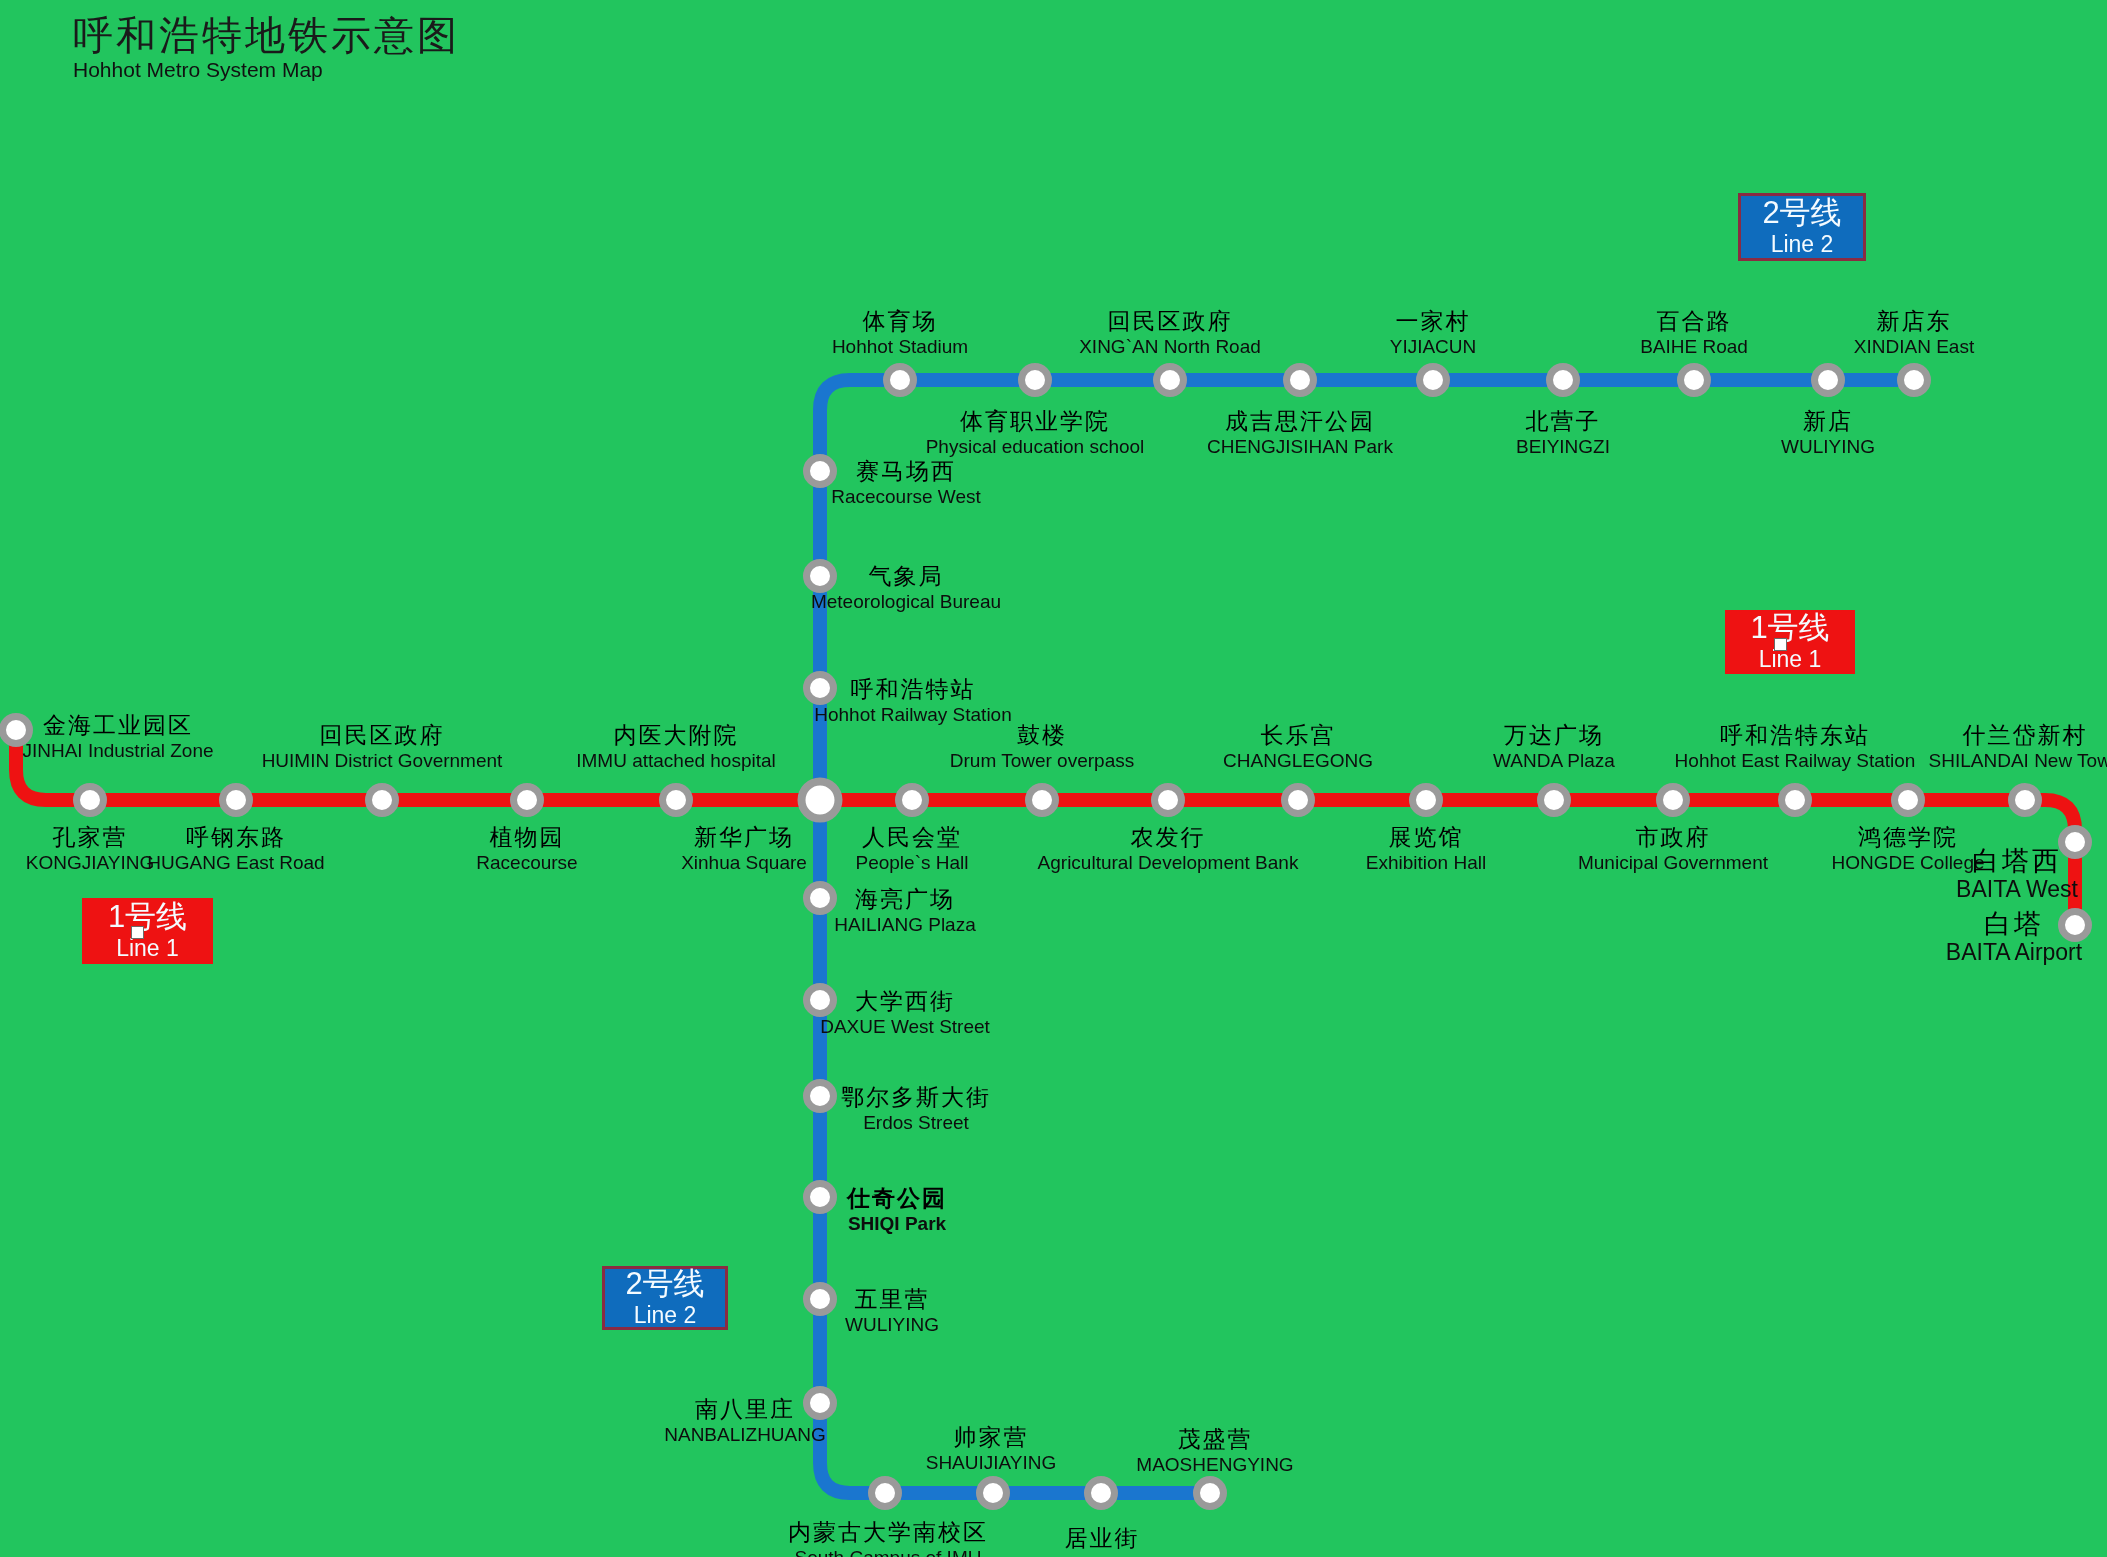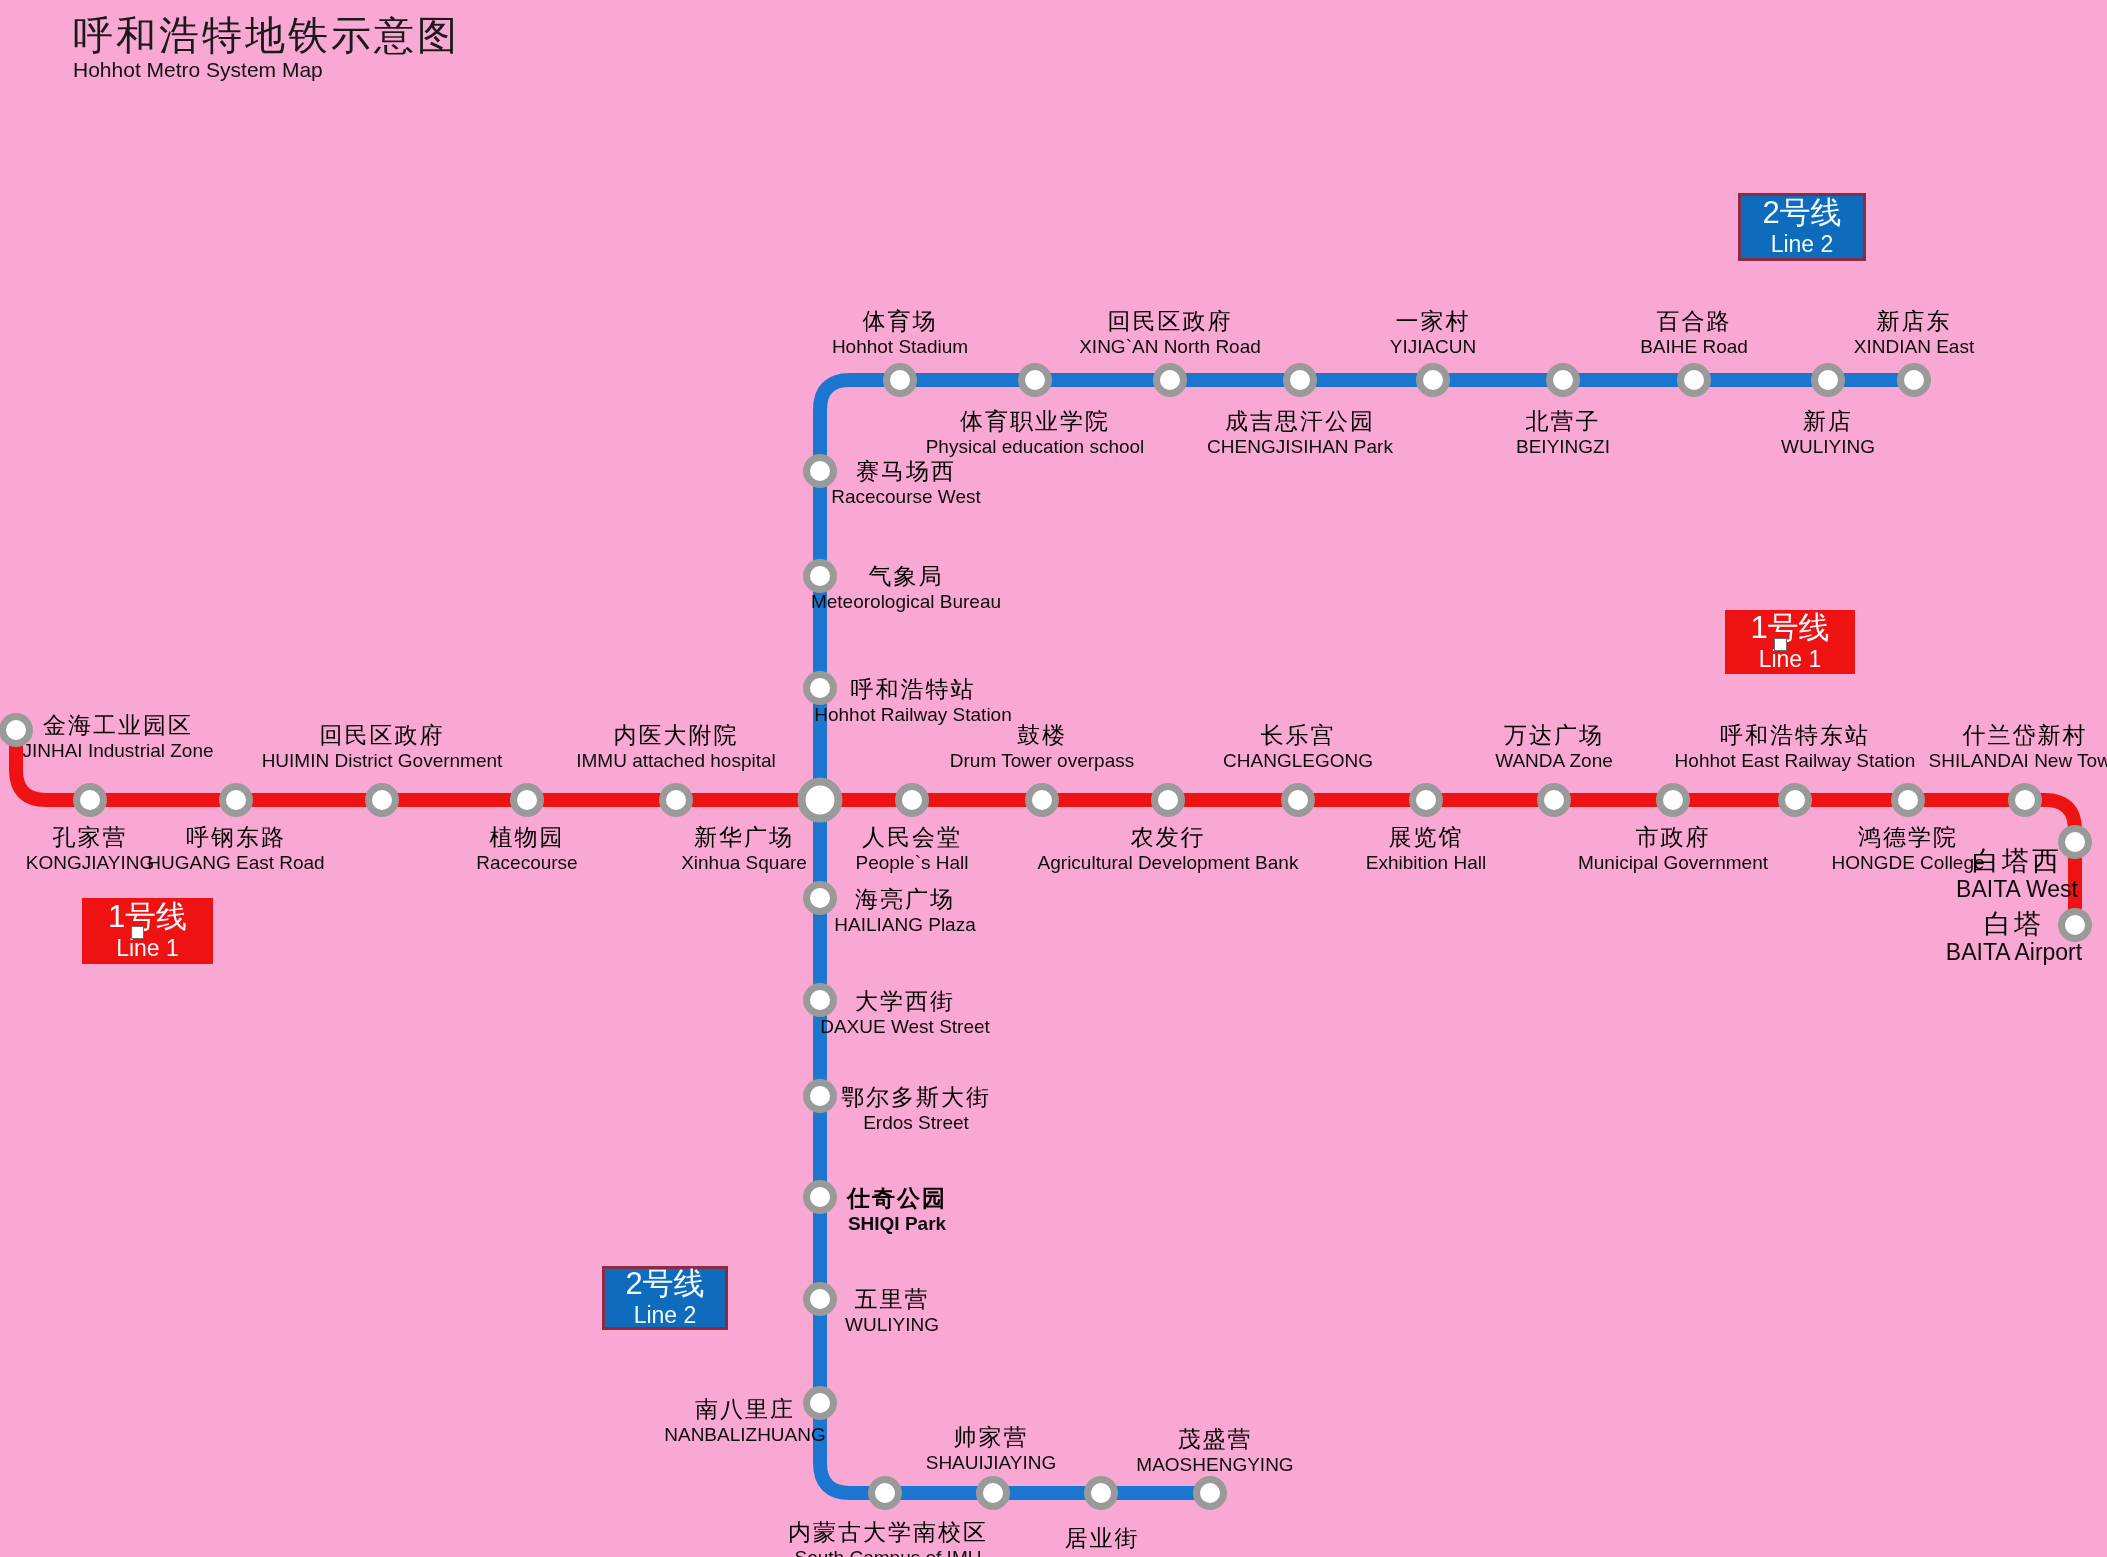--- a/index.html
+++ b/index.html
@@ -1,17 +1,17 @@
 <!DOCTYPE html>
 <html><head>
 <meta charset="utf-8">
 <style>
   html,body{margin:0;padding:0;background:#fff;}
   #map{
-    position:relative;width:2107px;height:1557px;background:#f9a8d4;overflow:hidden;
+    position:relative;width:2107px;height:1557px;background:#22c55e;overflow:hidden;
     font-family:"Liberation Sans","DejaVu Sans",sans-serif;color:#000;
   }
   
   .title-zh{position:absolute;left:73px;top:8px;font-size:40px;letter-spacing:3px;color:#1a1a1a;font-weight:500;}
   .title-en{position:absolute;left:73px;top:58px;font-size:21px;color:#111;font-weight:400;}
   
   #lines-svg{position:absolute;left:0;top:0;z-index:1;}
   
   .marker{
     position:absolute;width:34px;height:34px;box-sizing:border-box;
@@ -115,21 +115,21 @@
         <div class="en">CHANGLEGONG</div>
       </div>
       <div class="marker" style="left: 1426px; top: 800px;"></div>
       <div class="label" style="left: 1426px; top: 824px;">
         <div class="zh">展览馆</div>
         <div class="en">Exhibition Hall</div>
       </div>
       <div class="marker" style="left: 1554px; top: 800px;"></div>
       <div class="label" style="left: 1554px; top: 722px;">
         <div class="zh">万达广场</div>
-        <div class="en">WANDA Zone</div>
+        <div class="en">WANDA Plaza</div>
       </div>
       <div class="marker" style="left: 1673px; top: 800px;"></div>
       <div class="label" style="left: 1673px; top: 824px;">
         <div class="zh">市政府</div>
         <div class="en">Municipal Government</div>
       </div>
       <div class="marker" style="left: 1795px; top: 800px;"></div>
       <div class="label" style="left: 1795px; top: 722px;">
         <div class="zh">呼和浩特东站</div>
         <div class="en">Hohhot East Railway Station</div>

